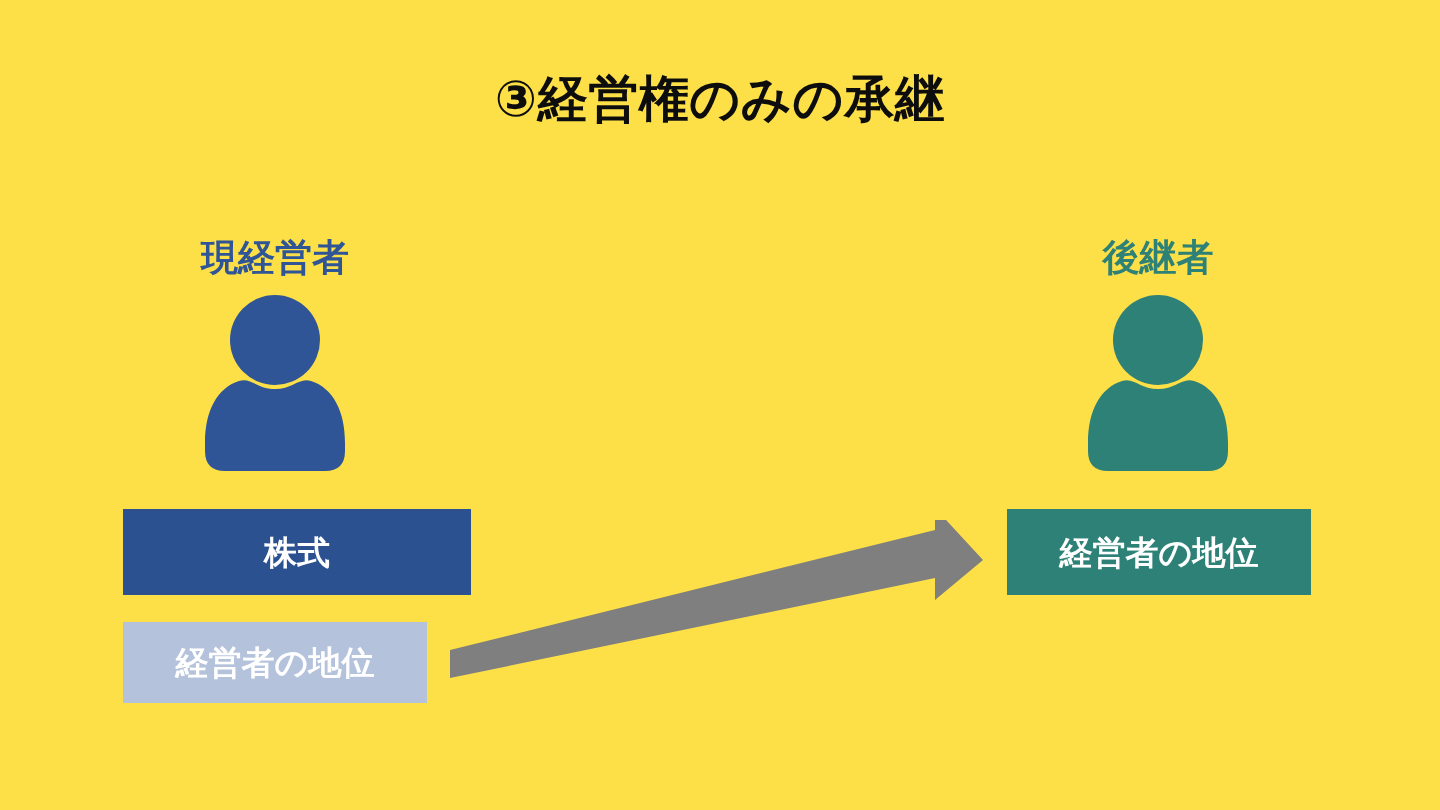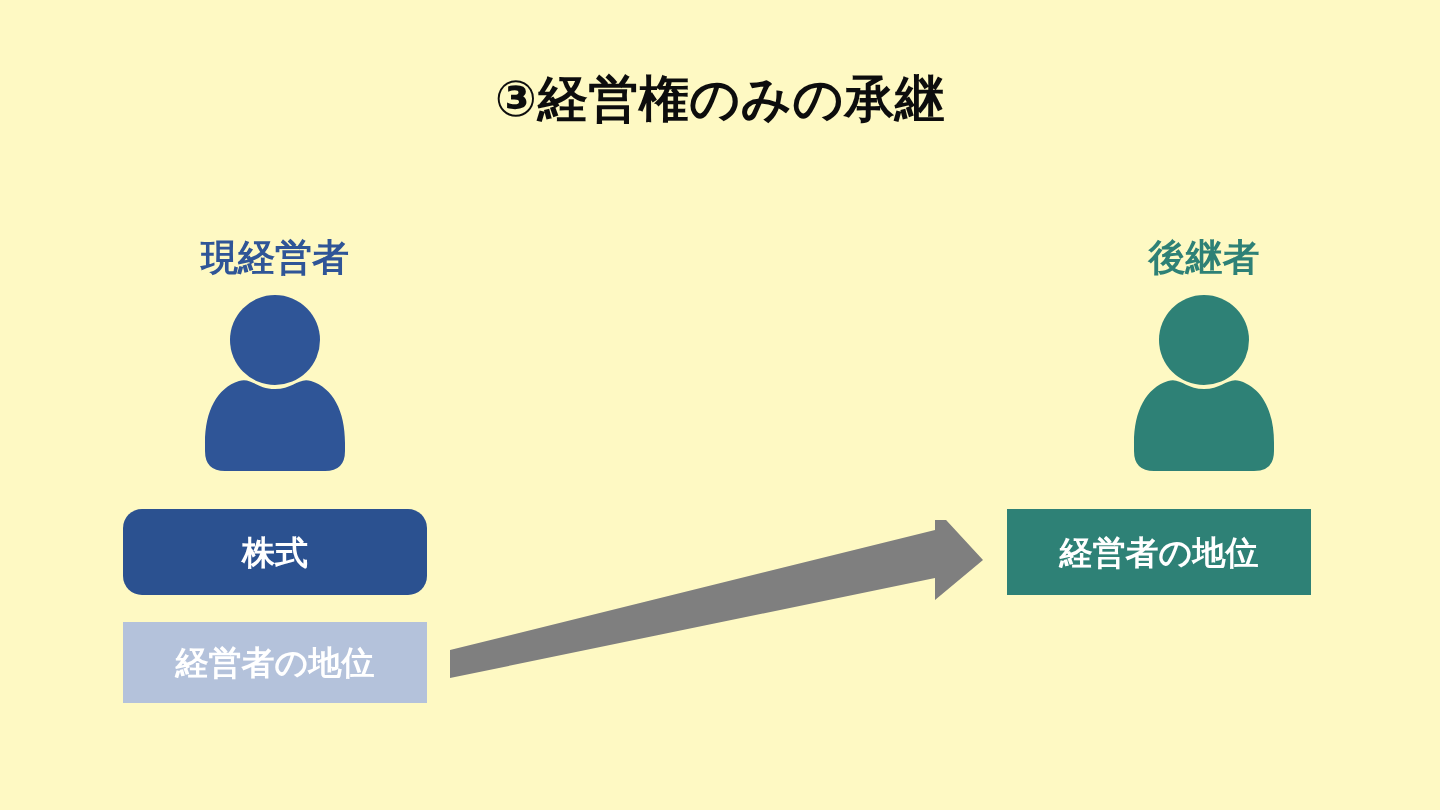--- a/index.html
+++ b/index.html
@@ -8,21 +8,21 @@
     padding: 0;
     background: #ffffff;
   }
   body {
     font-family: "Liberation Sans", "DejaVu Sans", sans-serif;
   }
   #slide {
     position: relative;
     width: 1440px;
     height: 810px;
-    background: #fef9c3;
+    background: #fde047;
     overflow: hidden;
   }
 
   
   #slide-title {
     position: absolute;
     left: 0;
     top: 72px;
     width: 1440px;
     text-align: center;
@@ -45,21 +45,21 @@
     font-weight: bold;
     line-height: 1.1;
     white-space: nowrap;
   }
   .person-icon {
     display: block;
     margin: 14px auto 0 auto;
   }
 
   #group-current { left: 115px; top: 238px; }
-  #group-successor { left: 1044px; top: 238px; }
+  #group-successor { left: 998px; top: 238px; }
 
   #label-current { color: #2f5597; text-align: center; }
   #label-successor { color: #2e8176; }
 
   
   .asset-box {
     position: absolute;
     display: flex;
     align-items: center;
     justify-content: center;
@@ -67,24 +67,23 @@
     font-weight: bold;
     font-size: 33px;
     line-height: 1;
     white-space: nowrap;
     box-sizing: border-box;
   }
 
   #box-shares {
     left: 123px;
     top: 509px;
-    width: 304px;
+    width: 348px;
     height: 86px;
     background: #2b5190;
-    border-radius: 19px;
   }
   #box-position-current {
     left: 123px;
     top: 622px;
     width: 304px;
     height: 81px;
     background: #b4c2db;
   }
   #box-position-successor {
     left: 1007px;

